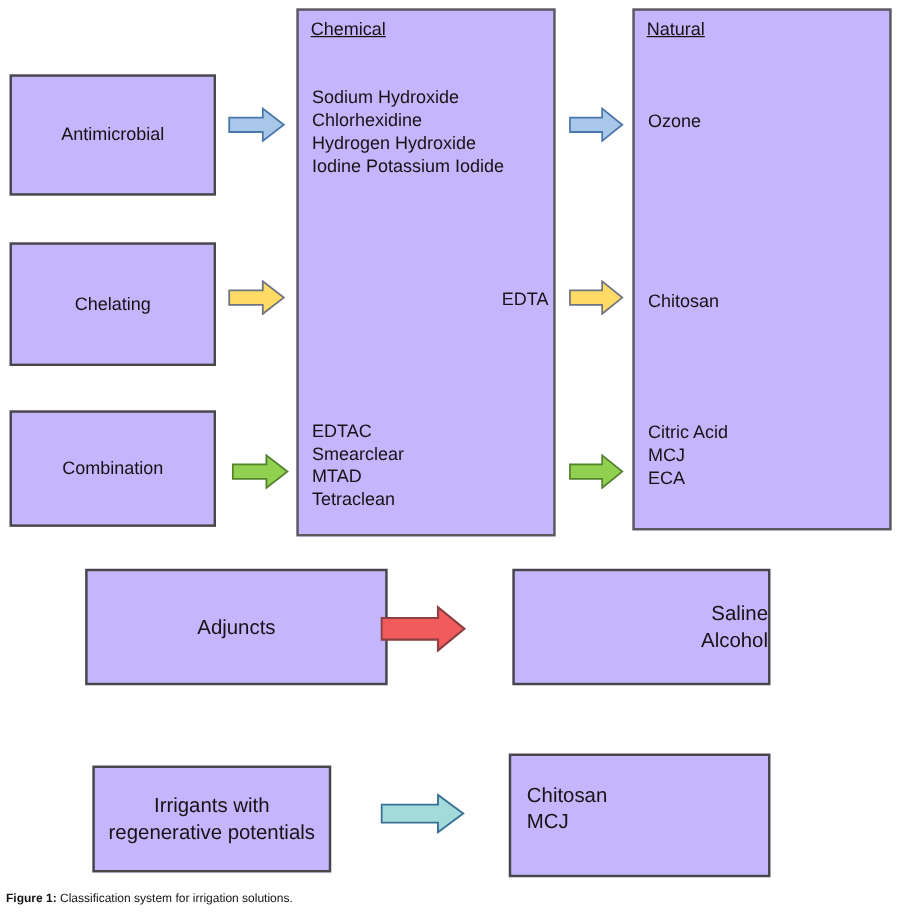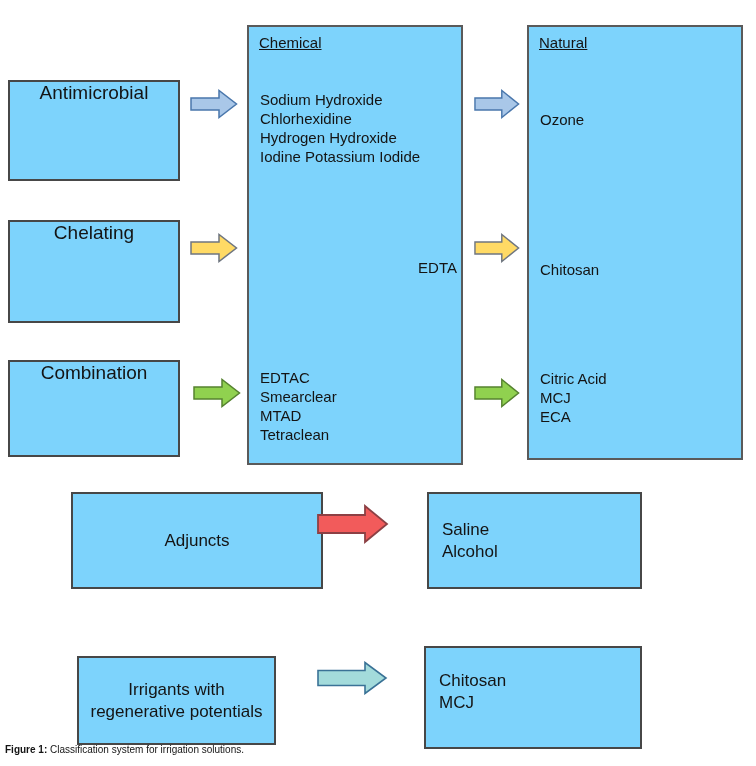--- a/index.html
+++ b/index.html
@@ -10,30 +10,29 @@
   }
   #canvas {
     position: relative;
     width: 756px;
     height: 766px;
     background: #ffffff;
     overflow: hidden;
   }
   .box {
     position: absolute;
-    background: #7dd3fc;
+    background: #c4b5fd;
     box-sizing: border-box;
-    margin-top: 18px;
   }
   .cat-box {
     border: 2px solid #474747;
     display: flex;
-    align-items: flex-start;
+    align-items: center;
     justify-content: center;
-    font-size: 19px;
+    font-size: 15px;
   }
   .tall-box {
     border: 2px solid #5a5a5a;
   }
   .tall-header {
     position: absolute;
     left: 10px;
     top: 7px;
     font-size: 15px;
     text-decoration: underline;
@@ -170,21 +169,21 @@
   <div class="box big-label-box" style="left:71px; top:474px; width:252px; height:97px;">
     <span>Adjuncts</span>
   </div>
 
   <div class="arrow" style="left:317px; top:504px; width:72px; height:40px;">
     <svg viewBox="0 0 72 40" preserveAspectRatio="none">
         <polygon points="1,11 48,11 48,2 70,20 48,38 48,29 1,29" stroke-width="1.8" fill="#F25B5B" stroke="#8C4044"></polygon>
       </svg>
   </div>
 
-  <div class="box big-item-box" style="left:427px; top:474px; width:215px; height:97px;">
+  <div class="box big-item-box" style="left:427px; top:474px; width:215px; height:97px;text-align:right;">
     <div>Saline</div>
     <div>Alcohol</div>
   </div>
 
   <div class="box big-label-box" style="left:77px; top:638px; width:199px; height:89px;">
     <span>Irrigants with</span>
     <span>regenerative potentials</span>
   </div>
 
   <div class="arrow" style="left:317px; top:661px; width:71px; height:34px;">

